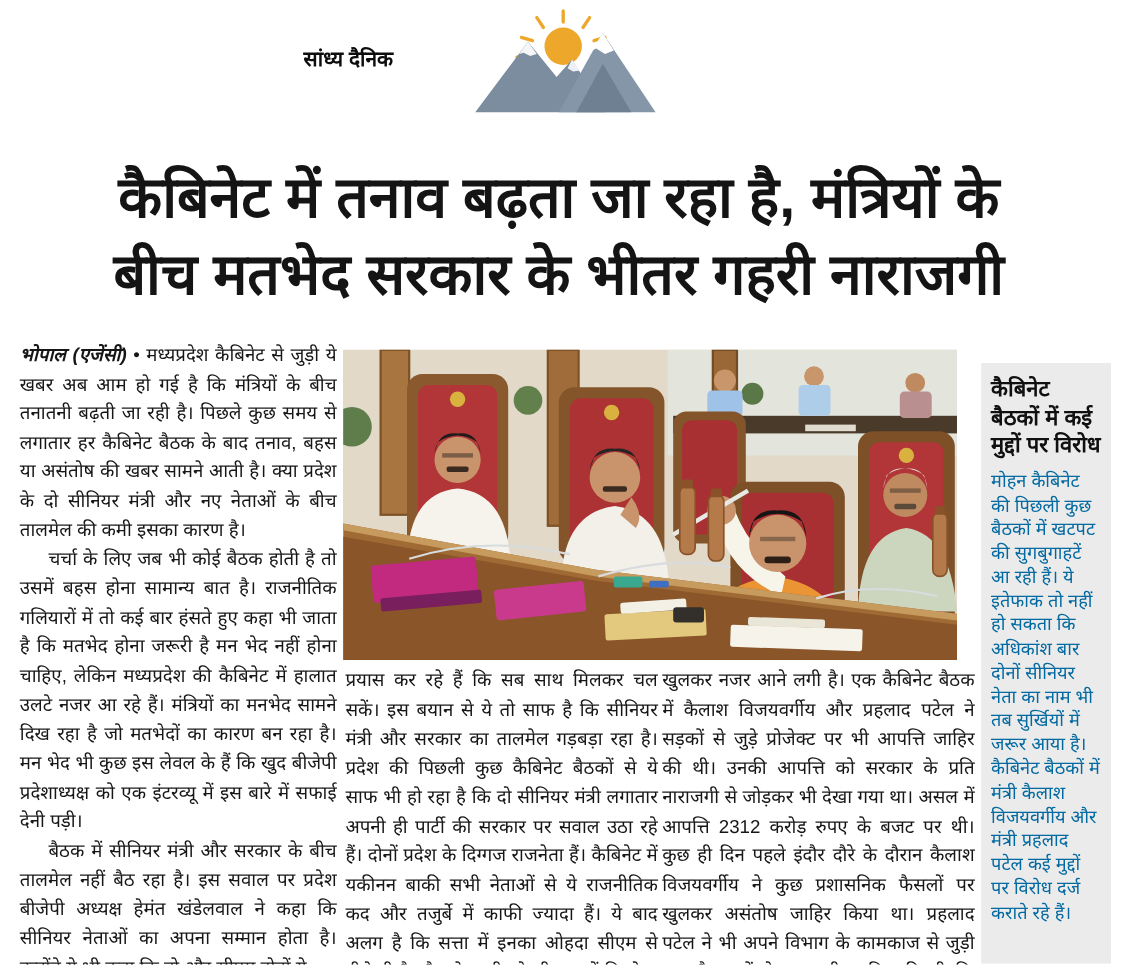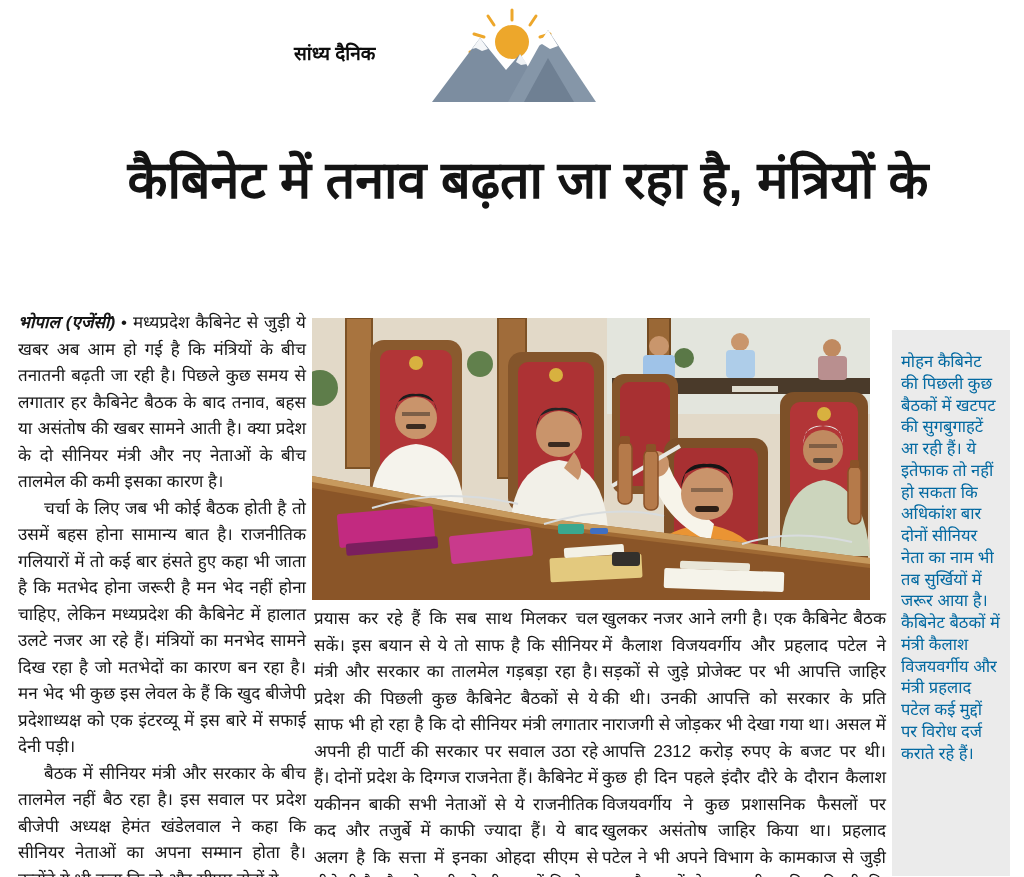--- a/index.html
+++ b/index.html
@@ -2,29 +2,29 @@
 <html lang="hi"><head>
 <meta charset="utf-8">
 <style>
   html,body{margin:0;padding:0;background:#ffffff;}
   .page{
     position:relative;width:1024px;height:877px;background:#ffffff;overflow:hidden;
     font-family:"Liberation Sans","DejaVu Sans",sans-serif;color:#111;
   }
   
   .masthead{position:absolute;left:0;top:0;width:1024px;height:148px;}
-  .tagline{position:absolute;left:294px;top:40px;font-size:19px;font-weight:bold;color:#0d0d0d;}
+  .tagline{position:absolute;left:276px;top:40px;font-size:19px;font-weight:bold;color:#0d0d0d;}
   .logo-art{position:absolute;left:424px;top:4px;width:178px;height:102px;z-index:1;}
   .logo-title{
     position:absolute;left:0;top:26px;width:1024px;text-align:center;z-index:2;
     font-size:74px;font-weight:bold;color:#d6151c;line-height:1.35;letter-spacing:1px;word-spacing:34px;
   }
   
   .headline{
-    position:absolute;left:34px;top:146px;width:988px;text-align:center;
+    position:absolute;left:14px;top:146px;width:988px;text-align:center;
     font-size:52px;line-height:1.34;font-weight:bold;color:#141414;letter-spacing:0px;
   }
   
   .bodytext{font-size:17px;line-height:1.56;text-align:justify;color:#161616;}
   .bodytext p{margin:0;}
   .bodytext p + p{text-indent:26px;}
   .col1{position:absolute;left:18px;top:310px;width:288px;}
   .col2{position:absolute;left:314px;top:606px;width:284px;}
   .col3{position:absolute;left:602px;top:606px;width:284px;}
   .dateline{font-weight:bold;font-style:italic;}
@@ -66,20 +66,21 @@
       <path d="M96 50 L103 60 L97 61 L92 58 Z" fill="#eef1f4"></path>
 
       <path d="M84 98 L124 26 L172 98 Z" fill="#8596a8"></path>
       <path d="M124 26 L134 42 L126 45 L118 40 L114 42 Z" fill="#ffffff"></path>
       <path d="M100 98 L124 54 L150 98 Z" fill="#6f8093"></path>
     </svg>
   </div>
 
   <div class="headline">
     <div>कैबिनेट में तनाव बढ़ता जा रहा है, मंत्रियों के</div>
+    <div>बीच मतभेद सरकार के भीतर गहरी नाराजगी</div>
   </div>
 
   <div class="col1 bodytext">
     <p><span class="dateline">भोपाल (एजेंसी)</span><span> • </span><span>मध्यप्रदेश कैबिनेट से जुड़ी ये खबर अब आम हो गई है कि मंत्रियों के बीच तनातनी बढ़ती जा रही है। पिछले कुछ समय से लगातार हर कैबिनेट बैठक के बाद तनाव, बहस या असंतोष की खबर सामने आती है। क्या प्रदेश के दो सीनियर मंत्री और नए नेताओं के बीच तालमेल की कमी इसका कारण है।</span></p>
     <p>चर्चा के लिए जब भी कोई बैठक होती है तो उसमें बहस होना सामान्य बात है। राजनीतिक गलियारों में तो कई बार हंसते हुए कहा भी जाता है कि मतभेद होना जरूरी है मन भेद नहीं होना चाहिए, लेकिन मध्यप्रदेश की कैबिनेट में हालात उलटे नजर आ रहे हैं। मंत्रियों का मनभेद सामने दिख रहा है जो मतभेदों का कारण बन रहा है। मन भेद भी कुछ इस लेवल के हैं कि खुद बीजेपी प्रदेशाध्यक्ष को एक इंटरव्यू में इस बारे में सफाई देनी पड़ी।</p>
     <p>बैठक में सीनियर मंत्री और सरकार के बीच तालमेल नहीं बैठ रहा है। इस सवाल पर प्रदेश बीजेपी अध्यक्ष हेमंत खंडेलवाल ने कहा कि सीनियर नेताओं का अपना सम्मान होता है। उन्होंने ये भी कहा कि वो और सीएम दोनों ये</p>
   </div>
 
   <div class="photo">
     <svg viewBox="0 0 558 282" preserveAspectRatio="none" aria-hidden="true">
@@ -206,16 +207,17 @@
   </div>
 
   <div class="col2 bodytext">
     <p>प्रयास कर रहे हैं कि सब साथ मिलकर चल सकें। इस बयान से ये तो साफ है कि सीनियर मंत्री और सरकार का तालमेल गड़बड़ा रहा है। प्रदेश की पिछली कुछ कैबिनेट बैठकों से ये साफ भी हो रहा है कि दो सीनियर मंत्री लगातार अपनी ही पार्टी की सरकार पर सवाल उठा रहे हैं। दोनों प्रदेश के दिग्गज राजनेता हैं। कैबिनेट में यकीनन बाकी सभी नेताओं से ये राजनीतिक कद और तजुर्बे में काफी ज्यादा हैं। ये बाद अलग है कि सत्ता में इनका ओहदा सीएम से नीचे ही है और होगा भी। ये भी बता दें कि ऐसा पहली बार नहीं हुआ है। वरिष्ठ मंत्रियों की असहमति अब</p>
   </div>
   <div class="col3 bodytext">
     <p>खुलकर नजर आने लगी है। एक कैबिनेट बैठक में कैलाश विजयवर्गीय और प्रहलाद पटेल ने सड़कों से जुड़े प्रोजेक्ट पर भी आपत्ति जाहिर की थी। उनकी आपत्ति को सरकार के प्रति नाराजगी से जोड़कर भी देखा गया था। असल में आपत्ति 2312 करोड़ रुपए के बजट पर थी। कुछ ही दिन पहले इंदौर दौरे के दौरान कैलाश विजयवर्गीय ने कुछ प्रशासनिक फैसलों पर खुलकर असंतोष जाहिर किया था। प्रहलाद पटेल ने भी अपने विभाग के कामकाज से जुड़ी एक बैठक में ये नाराजगी जाहिर की थी कि फैसले अब बिना चर्चा के हो रहे हैं।</p>
   </div>
 
   <div class="sidebar">
+    <div class="sidebar-heading">कैबिनेट बैठकों में कई मुद्दों पर विरोध</div>
     <div class="sidebar-body">मोहन कैबिनेट की पिछली कुछ बैठकों में खटपट की सुगबुगाहटें आ रही हैं। ये इतेफाक तो नहीं हो सकता कि अधिकांश बार दोनों सीनियर नेता का नाम भी तब सुर्खियों में जरूर आया है। कैबिनेट बैठकों में मंत्री कैलाश विजयवर्गीय और मंत्री प्रहलाद पटेल कई मुद्दों पर विरोध दर्ज कराते रहे हैं।</div>
   </div>
 
 </div>
 
 </body></html>

